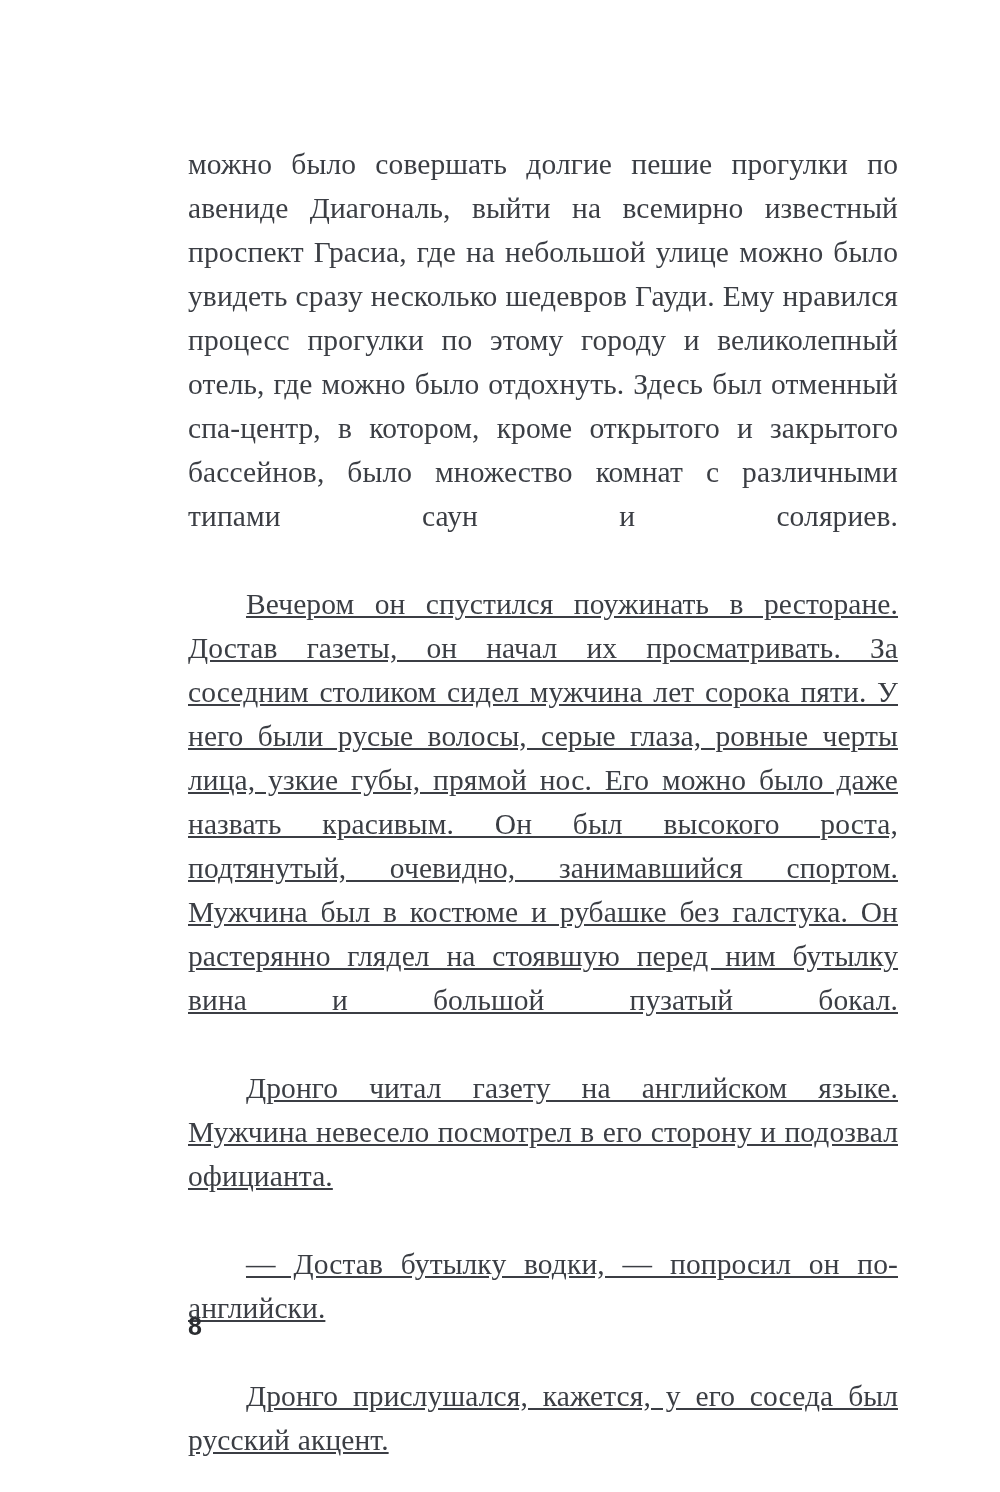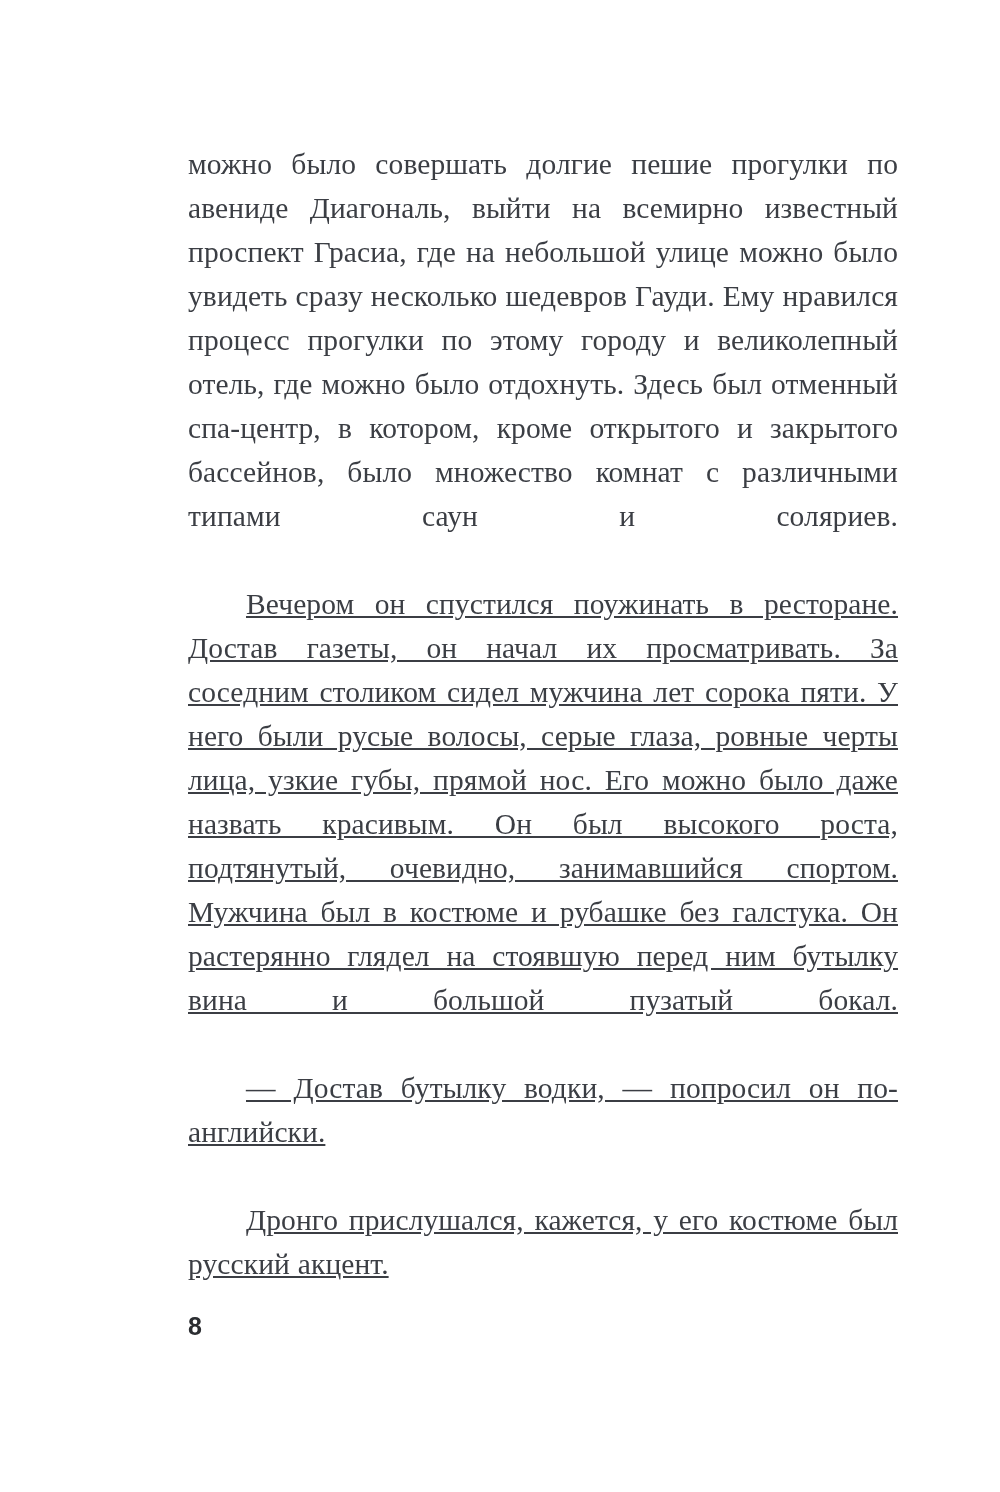--- a/index.html
+++ b/index.html
@@ -60,19 +60,20 @@
   }
 </style>
 </head>
 <body>
 
 <div class="page">
 
   <div class="text-block">
     <p class="para">можно было совершать долгие пешие прогулки по авениде Диагональ, выйти на всемирно известный проспект Грасиа, где на небольшой улице можно было увидеть сразу несколько шедевров Гауди. Ему нравился процесс прогулки по этому городу и великолепный отель, где можно было отдохнуть. Здесь был отменный спа-центр, в котором, кроме открытого и закрытого бассейнов, было множество комнат с различными типами саун и соляриев.</p>
     <p class="para indent">Вечером он спустился поужинать в ресторане. Достав газеты, он начал их просматривать. За соседним столиком сидел мужчина лет сорока пяти. У него были русые волосы, серые глаза, ровные черты лица, узкие губы, прямой нос. Его можно было даже назвать красивым. Он был высокого роста, подтянутый, очевидно, занимавшийся спортом. Мужчина был в костюме и рубашке без галстука. Он растерянно глядел на стоявшую перед ним бутылку вина и большой пузатый бокал.</p>
+    <p class="para indent">Дронго читал газету на английском языке. Мужчина невесело посмотрел в его сторону и подозвал официанта.</p>
     <p class="para indent">— Достав бутылку водки, — попросил он по-английски.</p>
-    <p class="para indent no-stretch">Дронго прислушался, кажется, у его костюме был русский акцент.</p>
+    <p class="para indent no-stretch">Дронго прислушался, кажется, у его соседа был русский акцент.</p>
   </div>
 
   <div class="folio">8</div>
 
 </div>
 
 </body></html>

